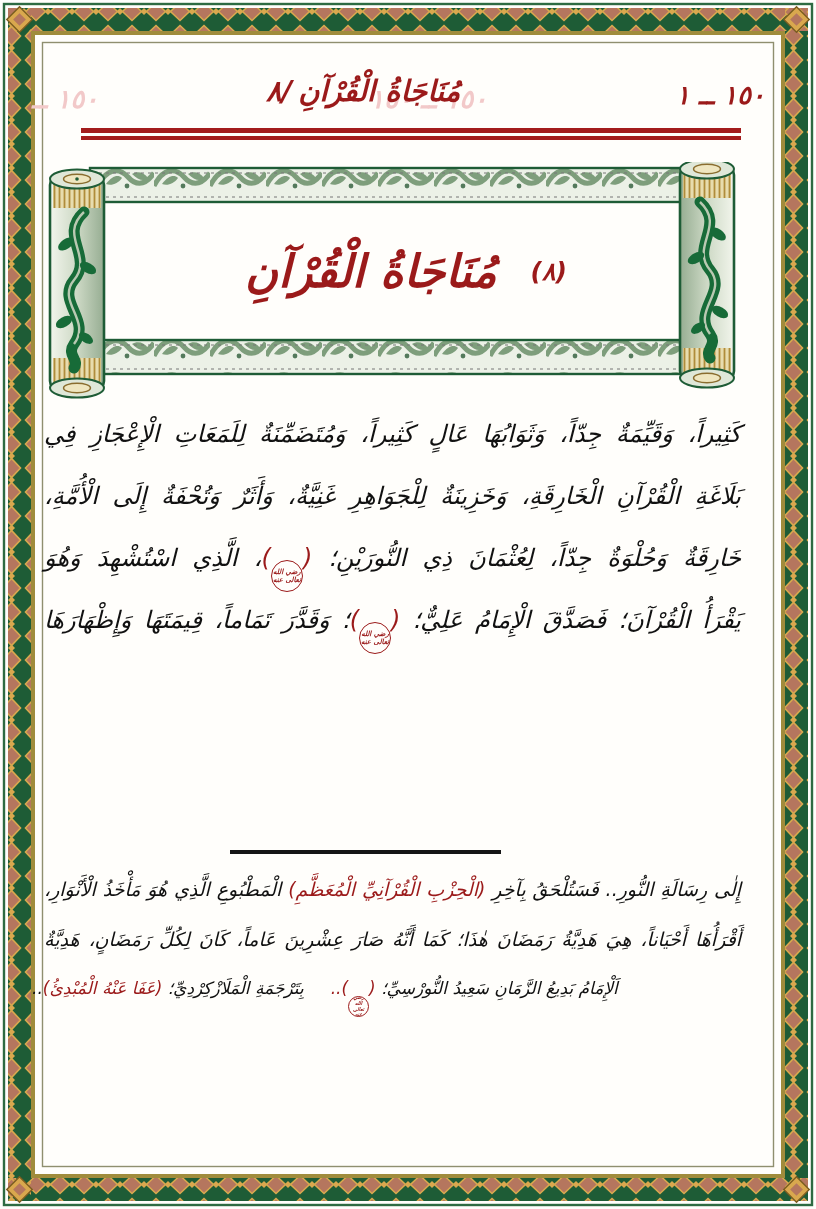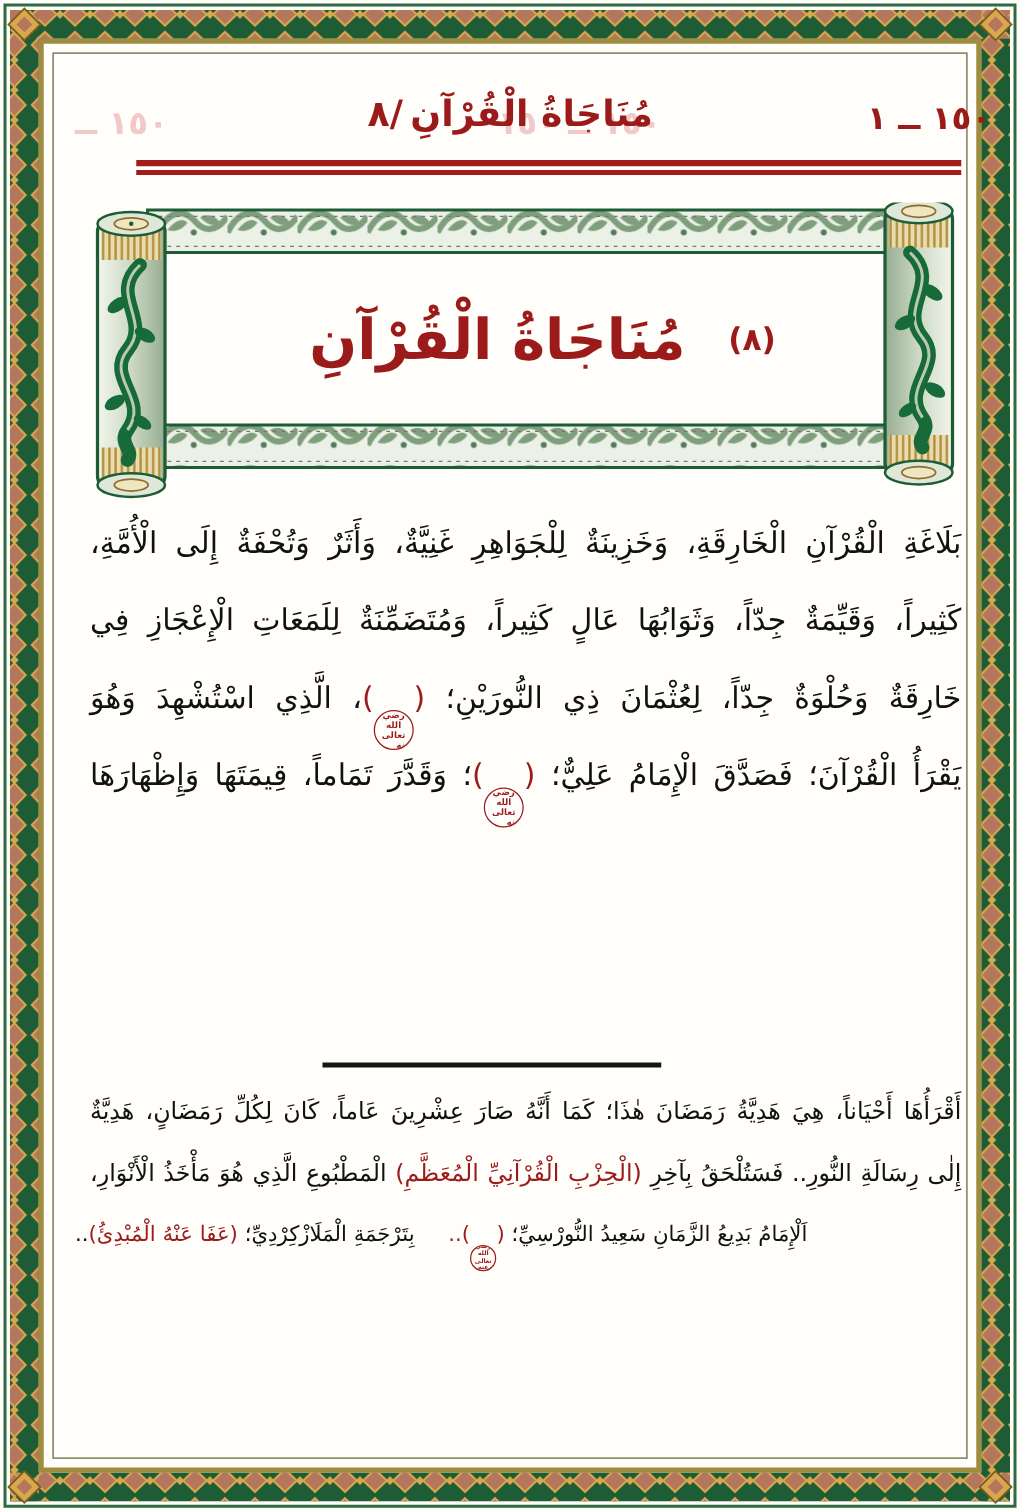--- a/index.html
+++ b/index.html
@@ -4,21 +4,21 @@
 <style>
   :root{
     --red:#9b1a1a; --rule-red:#a31c1c; --green:#1e5c36; --green-line:#2e6b42;
     --brown:#b5765e; --gold:#d9a84e; --olive:#a08c3c; --pin:#8f8f6f;
     --sage:#7e9e7c; --leaf:#176b38; --ghost:#f2c9c9; --ink:#111;
   }
   html,body{margin:0;padding:0;background:#e9e9e9;}
   .screen{position:relative;width:816px;height:1209px;background:#fffefb;overflow:hidden;
           font-family:"DejaVu Sans",sans-serif;}
   .frame-svg{position:absolute;left:0;top:0;}
-  .content{position:absolute;left:56px;top:44px;width:753px;height:1121px;}
+  .content{position:absolute;left:28px;top:44px;width:753px;height:1121px;font-style:italic;}
 
   
   .ghost{position:absolute;color:var(--ghost);font-weight:bold;font-size:26px;direction:rtl;}
   .ghost-left{left:4px;top:40px;}
   .ghost-center{left:342px;top:40px;}
   .chapter-ref{position:absolute;left:238px;top:30px;display:flex;direction:ltr;align-items:baseline;
                color:var(--red);font-weight:bold;font-size:29px;gap:6px;}
   .page-numbers{position:absolute;right:16px;top:36px;color:var(--red);font-weight:bold;
                 font-size:26px;direction:rtl;}
   .double-rule{position:absolute;left:53px;top:84px;width:660px;height:12px;box-sizing:border-box;
@@ -186,27 +186,27 @@
           <ellipse cx="35" cy="226" rx="13.5" ry="4.8" fill="#efe6c0" stroke="#8a6d2f" stroke-width="1.4"></ellipse>
         </g>
       </svg>
       <div class="banner-title">
         <span class="banner-num">(٨)</span>
         <span class="banner-name">مُنَاجَاةُ الْقُرْآنِ</span>
       </div>
     </div>
 
     <div class="body-block">
+      <div class="bl"><span class="seg-n">كَثِيراً، وَقَيِّمَةٌ جِدّاً، وَثَوَابُهَا عَالٍ كَثِيراً، وَمُتَضَمِّنَةٌ لِلَمَعَاتِ الْإِعْجَازِ فِي</span></div>
       <div class="bl"><span class="seg-n">بَلَاغَةِ الْقُرْآنِ الْخَارِقَةِ، وَخَزِينَةٌ لِلْجَوَاهِرِ غَنِيَّةٌ، وَأَثَرٌ وَتُحْفَةٌ إِلَى الْأُمَّةِ،</span></div>
-      <div class="bl"><span class="seg-n">كَثِيراً، وَقَيِّمَةٌ جِدّاً، وَثَوَابُهَا عَالٍ كَثِيراً، وَمُتَضَمِّنَةٌ لِلَمَعَاتِ الْإِعْجَازِ فِي</span></div>
       <div class="bl"><span class="seg-n">خَارِقَةٌ وَحُلْوَةٌ جِدّاً، لِعُثْمَانَ ذِي النُّورَيْنِ؛ </span><span class="seg-r">(</span><span class="seg-seal">رضي الله تعالى عنه</span><span class="seg-r">)</span><span class="seg-n">، الَّذِي اسْتُشْهِدَ وَهُوَ</span></div>
       <div class="bl"><span class="seg-n">يَقْرَأُ الْقُرْآنَ؛ فَصَدَّقَ الْإِمَامُ عَلِيٌّ؛ </span><span class="seg-r">(</span><span class="seg-seal">رضي الله تعالى عنه</span><span class="seg-r">)</span><span class="seg-n">؛ وَقَدَّرَ تَمَاماً، قِيمَتَهَا وَإِظْهَارَهَا</span></div>
     </div>
 
     <div class="fn-rule"></div>
     <div class="fn-block">
+      <div class="fnl"><span class="seg-n">إِلٰى رِسَالَةِ النُّورِ.. فَسَتُلْحَقُ بِآخِرِ </span><span class="seg-r">(الْحِزْبِ الْقُرْآنِيِّ الْمُعَظَّمِ)</span><span class="seg-n"> الْمَطْبُوعِ الَّذِي هُوَ مَأْخَذُ الْأَنْوَارِ،</span></div>
       <div class="fnl"><span class="seg-n">أَقْرَأُهَا أَحْيَاناً، هِيَ هَدِيَّةُ رَمَضَانَ هٰذَا؛ كَمَا أَنَّهُ صَارَ عِشْرِينَ عَاماً، كَانَ لِكُلِّ رَمَضَانٍ، هَدِيَّةٌ</span></div>
-      <div class="fnl"><span class="seg-n">إِلٰى رِسَالَةِ النُّورِ.. فَسَتُلْحَقُ بِآخِرِ </span><span class="seg-r">(الْحِزْبِ الْقُرْآنِيِّ الْمُعَظَّمِ)</span><span class="seg-n"> الْمَطْبُوعِ الَّذِي هُوَ مَأْخَذُ الْأَنْوَارِ،</span></div>
       <div class="fn-sig"><span class="seg-n">اَلْإِمَامُ بَدِيعُ الزَّمَانِ سَعِيدُ النُّورْسِيِّ؛ </span><span class="seg-r">(</span><span class="seg-seal">رضي الله تعالى عنه</span><span class="seg-r">)..</span><span class="seg-n">&nbsp;&nbsp;&nbsp;&nbsp; بِتَرْجَمَةِ الْمَلَازْكِرْدِيِّ؛ </span><span class="seg-r">(عَفَا عَنْهُ الْمُبْدِئُ)</span><span class="seg-n">..</span></div>
     </div>
 
   </div>
 </div>
 
 </body></html>

